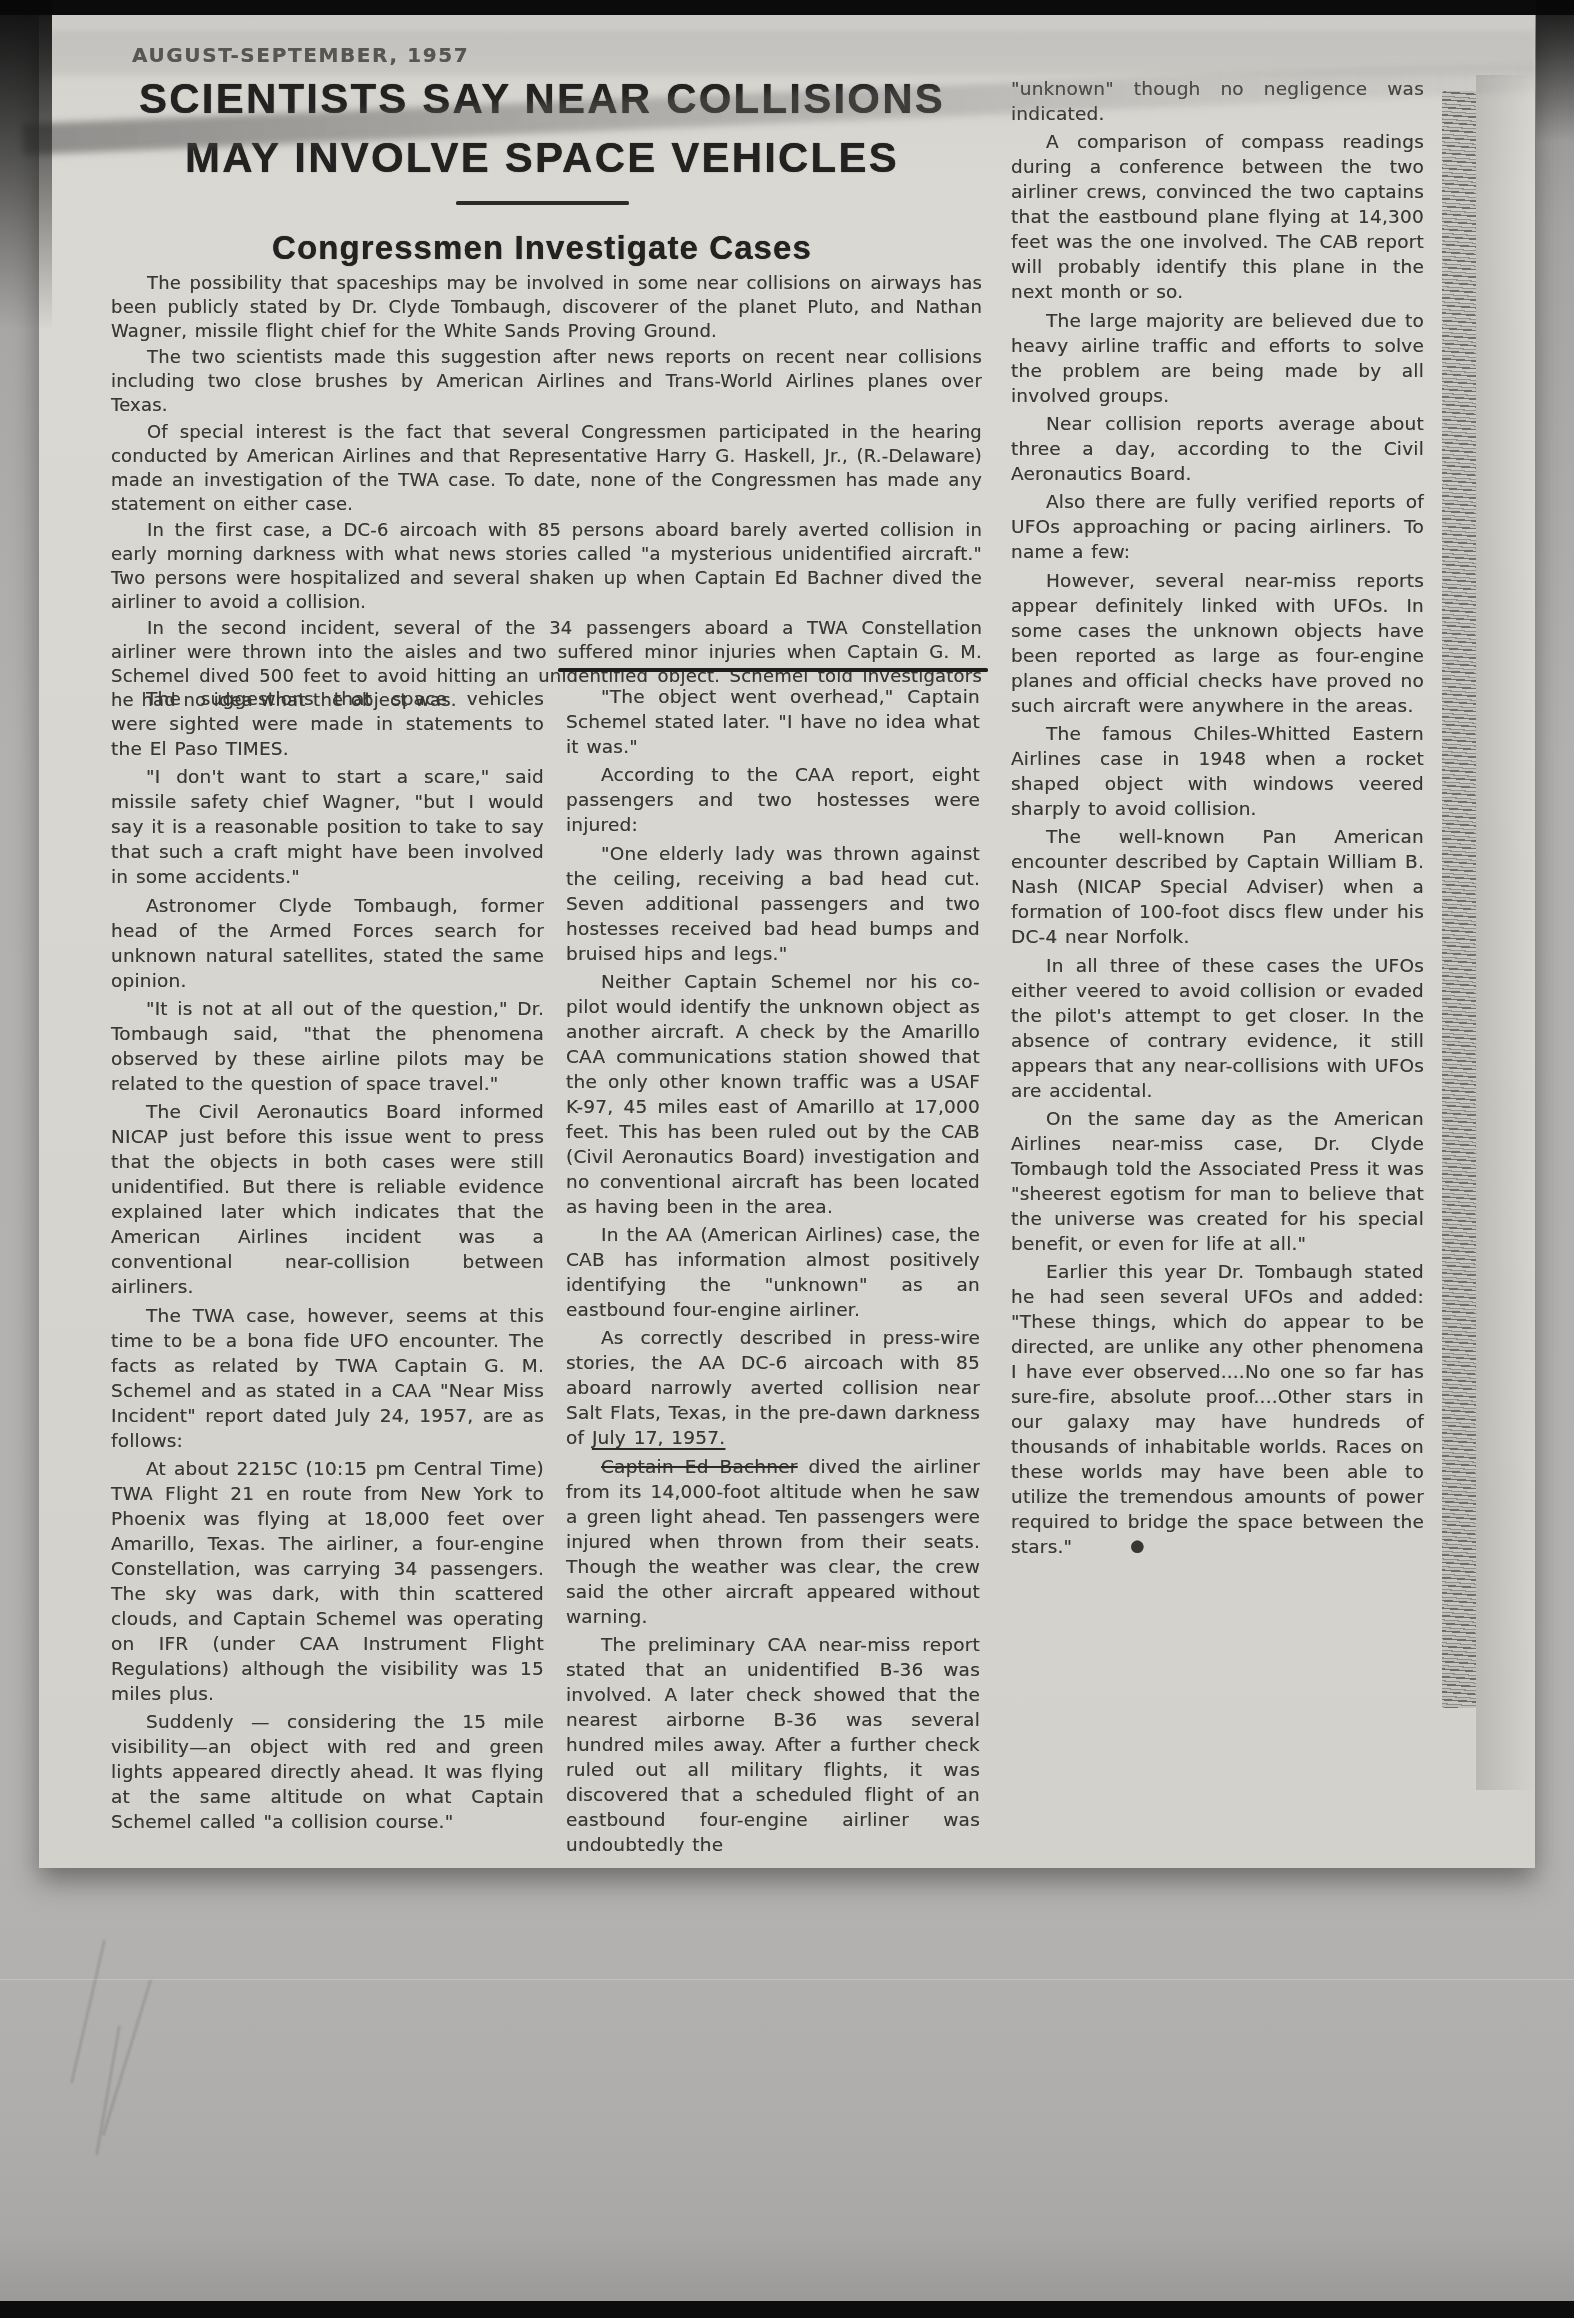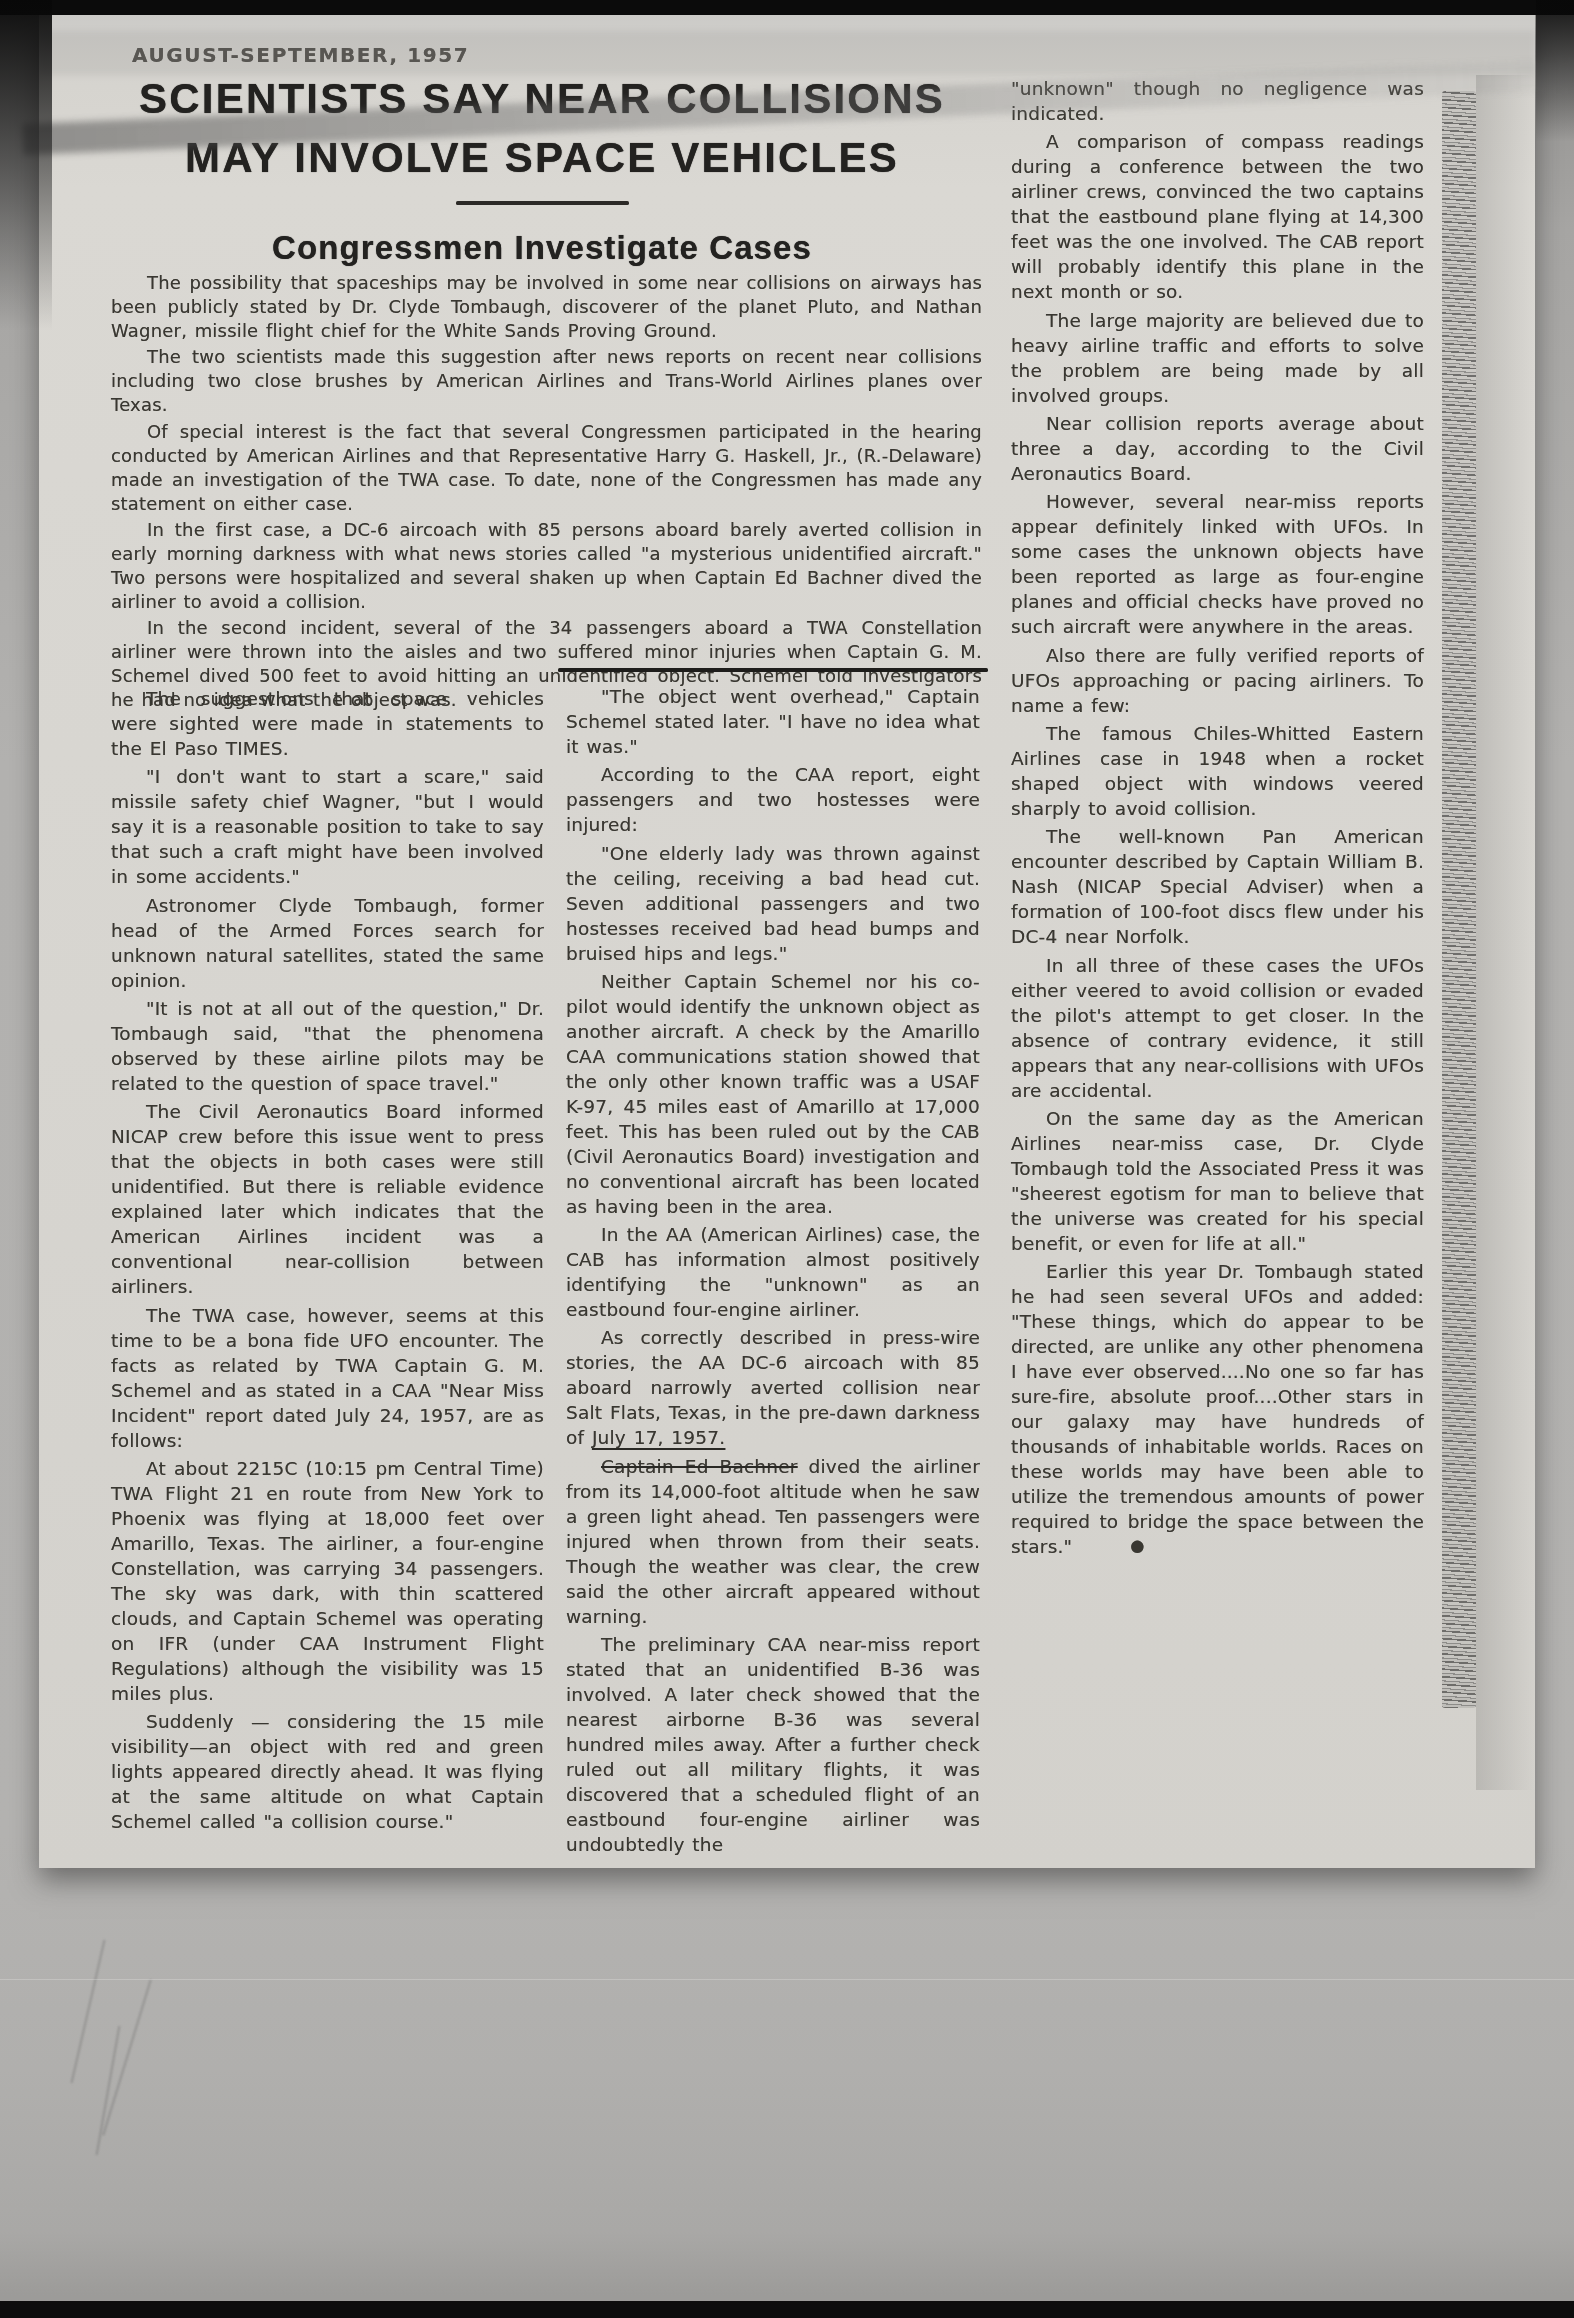--- a/index.html
+++ b/index.html
@@ -114,21 +114,21 @@
         <p>Of special interest is the fact that several Congressmen participated in the hearing conducted by American Airlines and that Representative Harry G. Haskell, Jr., (R.-Delaware) made an investigation of the TWA case. To date, none of the Congressmen has made any statement on either case.</p>
         <p>In the first case, a DC-6 aircoach with 85 persons aboard barely averted collision in early morning darkness with what news stories called "a mysterious unidentified aircraft." Two persons were hospitalized and several shaken up when Captain Ed Bachner dived the airliner to avoid a collision.</p>
         <p>In the second incident, several of the 34 passengers aboard a TWA Constellation airliner were thrown into the aisles and two suffered minor injuries when Captain G. M. Schemel dived 500 feet to avoid hitting an unidentified object. Schemel told investigators he had no idea what the object was.</p>
       </div>
 
     <div class="column col-left">
         <p>The suggestions that space vehicles were sighted were made in statements to the El Paso TIMES.</p>
         <p>"I don't want to start a scare," said missile safety chief Wagner, "but I would say it is a reasonable position to take to say that such a craft might have been involved in some accidents."</p>
         <p>Astronomer Clyde Tombaugh, former head of the Armed Forces search for unknown natural satellites, stated the same opinion.</p>
         <p>"It is not at all out of the question," Dr. Tombaugh said, "that the phenomena observed by these airline pilots may be related to the question of space travel."</p>
-        <p>The Civil Aeronautics Board informed NICAP crew before this issue went to press that the objects in both cases were still unidentified. But there is reliable evidence explained later which indicates that the American Airlines incident was a conventional near-collision between airliners.</p>
+        <p>The Civil Aeronautics Board informed NICAP just before this issue went to press that the objects in both cases were still unidentified. But there is reliable evidence explained later which indicates that the American Airlines incident was a conventional near-collision between airliners.</p>
         <p>The TWA case, however, seems at this time to be a bona fide UFO encounter. The facts as related by TWA Captain G. M. Schemel and as stated in a CAA "Near Miss Incident" report dated July 24, 1957, are as follows:</p>
         <p>At about 2215C (10:15 pm Central Time) TWA Flight 21 en route from New York to Phoenix was flying at 18,000 feet over Amarillo, Texas. The airliner, a four-engine Constellation, was carrying 34 passengers. The sky was dark, with thin scattered clouds, and Captain Schemel was operating on IFR (under CAA Instrument Flight Regulations) although the visibility was 15 miles plus.</p>
         <p>Suddenly — considering the 15 mile visibility—an object with red and green lights appeared directly ahead. It was flying at the same altitude on what Captain Schemel called "a collision course."</p>
       </div>
 
     <div class="column col-mid">
       <div class="col-rule"></div>
       <div>
           <p>"The object went overhead," Captain Schemel stated later. "I have no idea what it was."</p>
           <p>According to the CAA report, eight passengers and two hostesses were injured:</p>
@@ -142,22 +142,22 @@
           <p>The preliminary CAA near-miss report stated that an unidentified B-36 was involved. A later check showed that the nearest airborne B-36 was several hundred miles away. After a further check ruled out all military flights, it was discovered that a scheduled flight of an eastbound four-engine airliner was undoubtedly the</p>
         </div>
     </div>
 
     <div class="column col-right">
       <p class="no-indent">"unknown" though no negligence was indicated.</p>
       <div>
           <p>A comparison of compass readings during a conference between the two airliner crews, convinced the two captains that the eastbound plane flying at 14,300 feet was the one involved. The CAB report will probably identify this plane in the next month or so.</p>
           <p>The large majority are believed due to heavy airline traffic and efforts to solve the problem are being made by all involved groups.</p>
           <p>Near collision reports average about three a day, according to the Civil Aeronautics Board.</p>
+          <p>Also there are fully verified reports of UFOs approaching or pacing airliners. To name a few:</p>
           <p>However, several near-miss reports appear definitely linked with UFOs. In some cases the unknown objects have been reported as large as four-engine planes and official checks have proved no such aircraft were anywhere in the areas.</p>
-          <p>Also there are fully verified reports of UFOs approaching or pacing airliners. To name a few:</p>
           <p>The famous Chiles-Whitted Eastern Airlines case in 1948 when a rocket shaped object with windows veered sharply to avoid collision.</p>
           <p>The well-known Pan American encounter described by Captain William B. Nash (NICAP Special Adviser) when a formation of 100-foot discs flew under his DC-4 near Norfolk.</p>
           <p>In all three of these cases the UFOs either veered to avoid collision or evaded the pilot's attempt to get closer. In the absence of contrary evidence, it still appears that any near-collisions with UFOs are accidental.</p>
           <p>On the same day as the American Airlines near-miss case, Dr. Clyde Tombaugh told the Associated Press it was "sheerest egotism for man to believe that the universe was created for his special benefit, or even for life at all."</p>
         </div>
       <p><span>Earlier this year Dr. Tombaugh stated he had seen several UFOs and added: "These things, which do appear to be directed, are unlike any other phenomena I have ever observed....No one so far has sure-fire, absolute proof....Other stars in our galaxy may have hundreds of thousands of inhabitable worlds. Races on these worlds may have been able to utilize the tremendous amounts of power required to bridge the space between the stars."</span><span class="end-dot">●</span></p>
     </div>
 
     <div class="top-smudge"></div>
     <div class="fold-band"></div>

